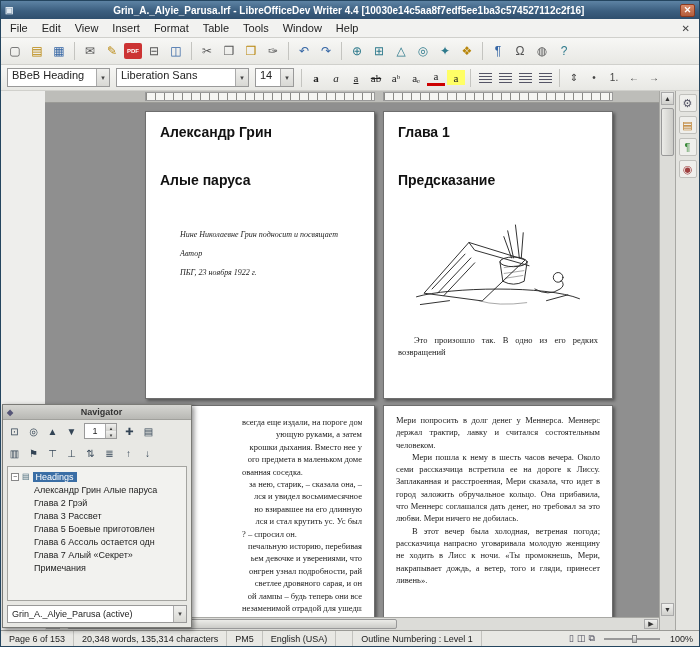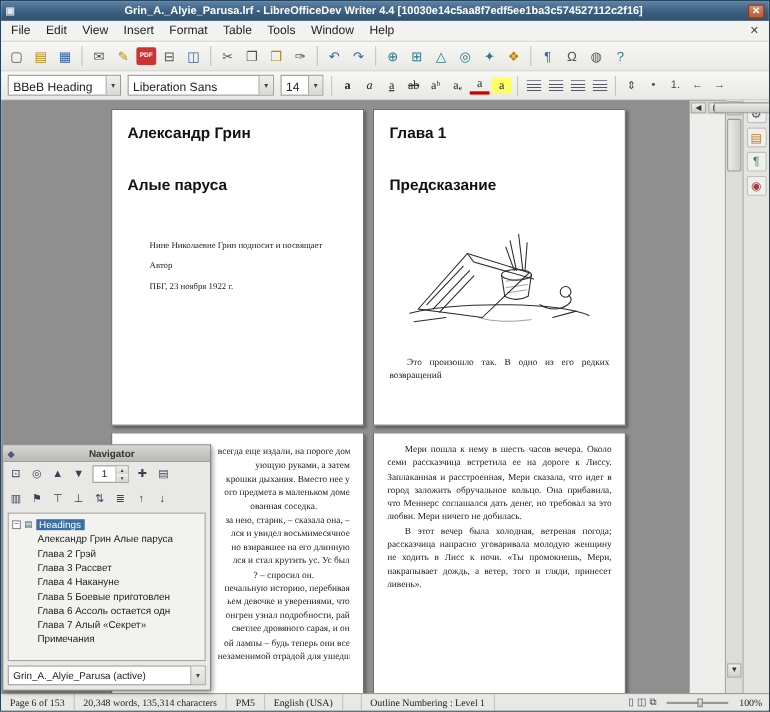--- a/index.html
+++ b/index.html
@@ -20,56 +20,56 @@
   .mclose{margin-left:auto;color:#444;font-size:10px;padding:0 7px;}
   
   .tb{display:flex;align-items:center;padding:1px 3px;border-bottom:1px solid #d0d0cc;
       background:linear-gradient(#f7f7f5,#e8e8e4);flex:0 0 auto;}
   .tb1{height:27px;} .tb2{height:26px;}
   .tbi{width:20px;height:20px;display:flex;align-items:center;justify-content:center;font-size:12px;
        margin:0 1px;border-radius:2px;color:#555;}
   .ic-grey{color:#555;} .ic-blue{color:#3465a4;} .ic-teal{color:#2e7a8c;} .ic-amber{color:#b8860b;}
   .i-pdf{background:#c33;color:#fff;font-size:6px;font-weight:bold;width:18px;height:16px;}
   .sep{width:1px;height:18px;background:#c4c4c0;margin:0 4px;flex:0 0 auto;}
-  .combo{display:flex;align-items:flex-end;height:19px;background:#fff;border:1px solid #999;margin:0 3px;font-size:11px;color:#222;}
+  .combo{display:flex;align-items:flex-start;height:19px;background:#fff;border:1px solid #999;margin:0 3px;font-size:11px;color:#222;}
   .cval{padding:0 4px;white-space:nowrap;overflow:hidden;}
   .w-style .cval{width:88px;} .w-font .cval{width:118px;} .w-size .cval{width:24px;}
   .cbtn{width:13px;align-self:stretch;background:linear-gradient(#f0f0ee,#d8d8d4);border-left:1px solid #aaa;
         font-size:7px;display:flex;align-items:center;justify-content:center;color:#444;}
   .fbtn{width:18px;height:18px;display:flex;align-items:center;justify-content:center;
         font-family:"Liberation Serif",serif;font-size:11px;color:#222;margin:0 1px;}
   .fb-b{font-weight:bold;} .fb-i{font-style:italic;} .fb-u{text-decoration:underline;} .fb-s{text-decoration:line-through;}
   .fb-color{border-bottom:3px solid #c00;height:16px;} .fb-hl{background:#ff6;height:15px;}
   .fb-sans{font-family:"Liberation Sans",sans-serif;font-size:10px;color:#444;}
   .barbtn{width:18px;height:18px;margin:0 1px;display:flex;align-items:center;justify-content:center;}
   .barbtn i{display:block;width:13px;height:10px;background:repeating-linear-gradient(#556 0 1px,transparent 1px 3px);}
   
   .content{flex:1 1 auto;display:flex;min-height:0;}
-  .doccol{flex:1;display:flex;flex-direction:row;min-width:0;}
+  .doccol{flex:1;display:flex;flex-direction:column;min-width:0;padding-left:44px;}
   .ruler{height:12px;flex:0 0 auto;background:#bdbdb9;position:relative;border-bottom:1px solid #9a9a96;}
   .rseg{position:absolute;top:1px;height:9px;background:#f5f5f2;border:1px solid #999;
         background-image:repeating-linear-gradient(90deg,#8a8a86 0 1px,transparent 1px 9px);}
   .rs1{left:100px;width:230px;} .rs2{left:338px;width:230px;}
   .viewport{flex:1;position:relative;background:#8f8f8f;overflow:hidden;}
   .page{position:absolute;background:#fff;border:1px solid #6e6e6e;box-shadow:2px 2px 3px rgba(0,0,0,.4);overflow:hidden;}
   .p-tl{left:100px;top:8px;width:230px;height:288px;padding:12px 14px;}
   .p-tr{left:338px;top:8px;width:230px;height:288px;padding:12px 14px;}
   .p-bl{left:100px;top:302px;width:230px;height:330px;padding:8px 12px;}
   .p-br{left:338px;top:302px;width:230px;height:330px;padding:8px 12px;}
   .h1{font-size:14px;font-weight:bold;color:#111;margin:0 0 4px 0;}
   .h2{margin-top:32px;}
-  .ded{margin:42px 0 0 20px;font-family:"Liberation Serif",serif;font-size:8px;color:#222;}
+  .ded{margin:42px 0 0 20px;font-family:"Liberation Serif",serif;font-style:italic;font-size:8px;color:#222;}
   .ded div{margin-bottom:10px;}
   .body{font-family:"Liberation Serif",serif;font-size:8.5px;line-height:12.3px;text-align:justify;color:#1a1a1a;margin:0;}
   .ind{text-indent:16px;}
   .illus{width:180px;margin:4px auto 8px auto;}
   .frag{position:absolute;left:96px;right:12px;top:10px;font-family:"Liberation Serif",serif;
         font-size:8.5px;line-height:12.4px;color:#1a1a1a;}
   .frag div{text-align:right;white-space:nowrap;overflow:hidden;}
-  .frag div.end{text-align:center;}
+  .frag div.end{text-align:left;}
   
   .vscroll{width:16px;flex:0 0 auto;background:#dcdcd8;border-left:1px solid #a8a8a4;display:flex;flex-direction:column;}
   .varrow{height:13px;margin:1px;display:flex;align-items:center;justify-content:center;font-size:7px;color:#333;
           background:linear-gradient(#f0f0ee,#d0d0cc);border:1px solid #aaa;}
   .vtrack{flex:1;position:relative;margin:0 1px;}
   .vthumb{position:absolute;top:2px;left:0;right:0;height:48px;background:linear-gradient(90deg,#ecece8,#ccccc8);
           border:1px solid #999;border-radius:2px;}
   .vcorner{height:13px;}
   .hscroll{height:13px;flex:0 0 auto;background:#dcdcd8;border-top:1px solid #a8a8a4;display:flex;}
   .harrow{width:14px;margin:1px;display:flex;align-items:center;justify-content:center;font-size:7px;color:#333;
@@ -78,21 +78,21 @@
   .hthumb{position:absolute;left:6px;width:330px;top:0;bottom:0;background:linear-gradient(#ecece8,#ccccc8);
           border:1px solid #999;border-radius:2px;}
   .sidestrip{width:24px;flex:0 0 auto;background:#e4e4e0;border-left:1px solid #a8a8a4;display:flex;
              flex-direction:column;align-items:center;padding-top:3px;gap:4px;}
   .stab{width:18px;height:18px;display:flex;align-items:center;justify-content:center;font-size:11px;
         border:1px solid #c0c0bc;border-radius:2px;background:#efefec;color:#556;}
   .stab:nth-child(2){color:#b8741a;} .stab:nth-child(3){color:#3a8a3a;} .stab:nth-child(4){color:#a04040;}
   
   .statusbar{height:16px;flex:0 0 auto;background:#e8e8e4;border-top:1px solid #9a9a96;display:flex;
              align-items:center;font-size:9px;color:#222;}
-  .sseg{padding:0 8px;border-right:1px solid #c2c2be;white-space:nowrap;height:100%;display:flex;align-items:center;font-family:Liberation Serif, serif;}
+  .sseg{padding:0 8px;border-right:1px solid #c2c2be;white-space:nowrap;height:100%;display:flex;align-items:center;}
   .sblank{width:16px;}
   .viewicons{margin-left:auto;display:flex;gap:3px;padding:0 5px;}
   .vicon{font-size:9px;color:#445;}
   .zoomwrap{display:flex;align-items:center;width:64px;position:relative;height:100%;padding:0 4px;}
   .ztrack{flex:1;height:2px;background:#999;}
   .zthumb{position:absolute;left:50%;top:4px;width:5px;height:8px;background:linear-gradient(#f0f0ee,#bbb);border:1px solid #888;}
   .szoom{padding:0 6px;border-right:none;}
   
   .navwin{position:absolute;left:1px;top:403px;width:190px;height:224px;background:#e8e8e4;
           border:1px solid #7a7a76;box-shadow:2px 2px 5px rgba(0,0,0,.45);z-index:9;display:flex;flex-direction:column;}
@@ -286,20 +286,21 @@
             <div>печальную историю, перебивая</div>
             <div>ьем девочке и уверениями, что</div>
             <div>онгрен узнал подробности, рай</div>
             <div>светлее дровяного сарая, и он</div>
             <div>ой лампы – будь теперь они все</div>
             <div>незаменимой отрадой для ушедшей</div>
           </div>
         </div>
 
         <div class="page p-br">
+          <p class="body">Мери попросить в долг денег у Меннерса. Меннерс держал трактир, лавку и считался состоятельным человеком.</p>
           <p class="body ind">Мери пошла к нему в шесть часов вечера. Около семи рассказчица встретила ее на дороге к Лиссу. Заплаканная и расстроенная, Мери сказала, что идет в город заложить обручальное кольцо. Она прибавила, что Меннерс соглашался дать денег, но требовал за это любви. Мери ничего не добилась.</p>
           <p class="body ind">В этот вечер была холодная, ветреная погода; рассказчица напрасно уговаривала молодую женщину не ходить в Лисс к ночи. «Ты промокнешь, Мери, накрапывает дождь, а ветер, того и гляди, принесет ливень».</p>
 
         </div>
       </div>
 
       <div class="hscroll">
         <span class="harrow">◀</span>
         <div class="htrack">
           <div class="hthumb"></div>
@@ -383,23 +384,20 @@
       <div class="trow child">
           <span>Александр Грин Алые паруса</span>
         </div>
       <div class="trow child">
           <span>Глава 2 Грэй</span>
         </div>
       <div class="trow child">
           <span>Глава 3 Рассвет</span>
         </div>
       <div class="trow child">
-          <span>Глава 4 Накануне</span>
-        </div>
-      <div class="trow child">
           <span>Глава 5 Боевые приготовлен</span>
         </div>
       <div class="trow child">
           <span>Глава 6 Ассоль остается одн</span>
         </div>
       <div class="trow child">
           <span>Глава 7 Алый «Секрет»</span>
         </div>
       <div class="trow child">
           <span>Примечания</span>

